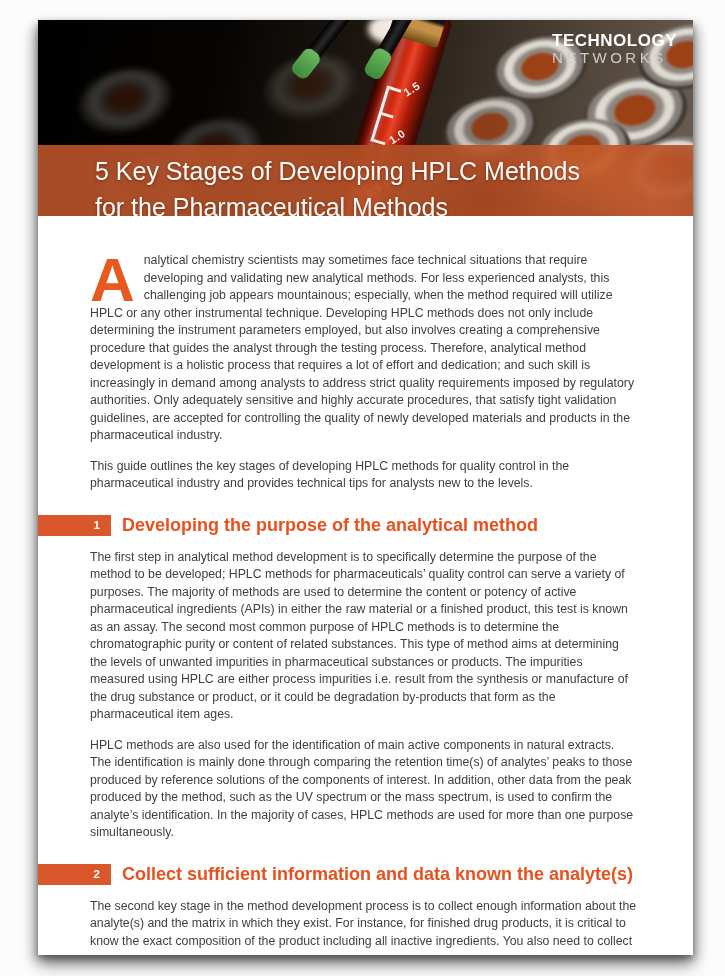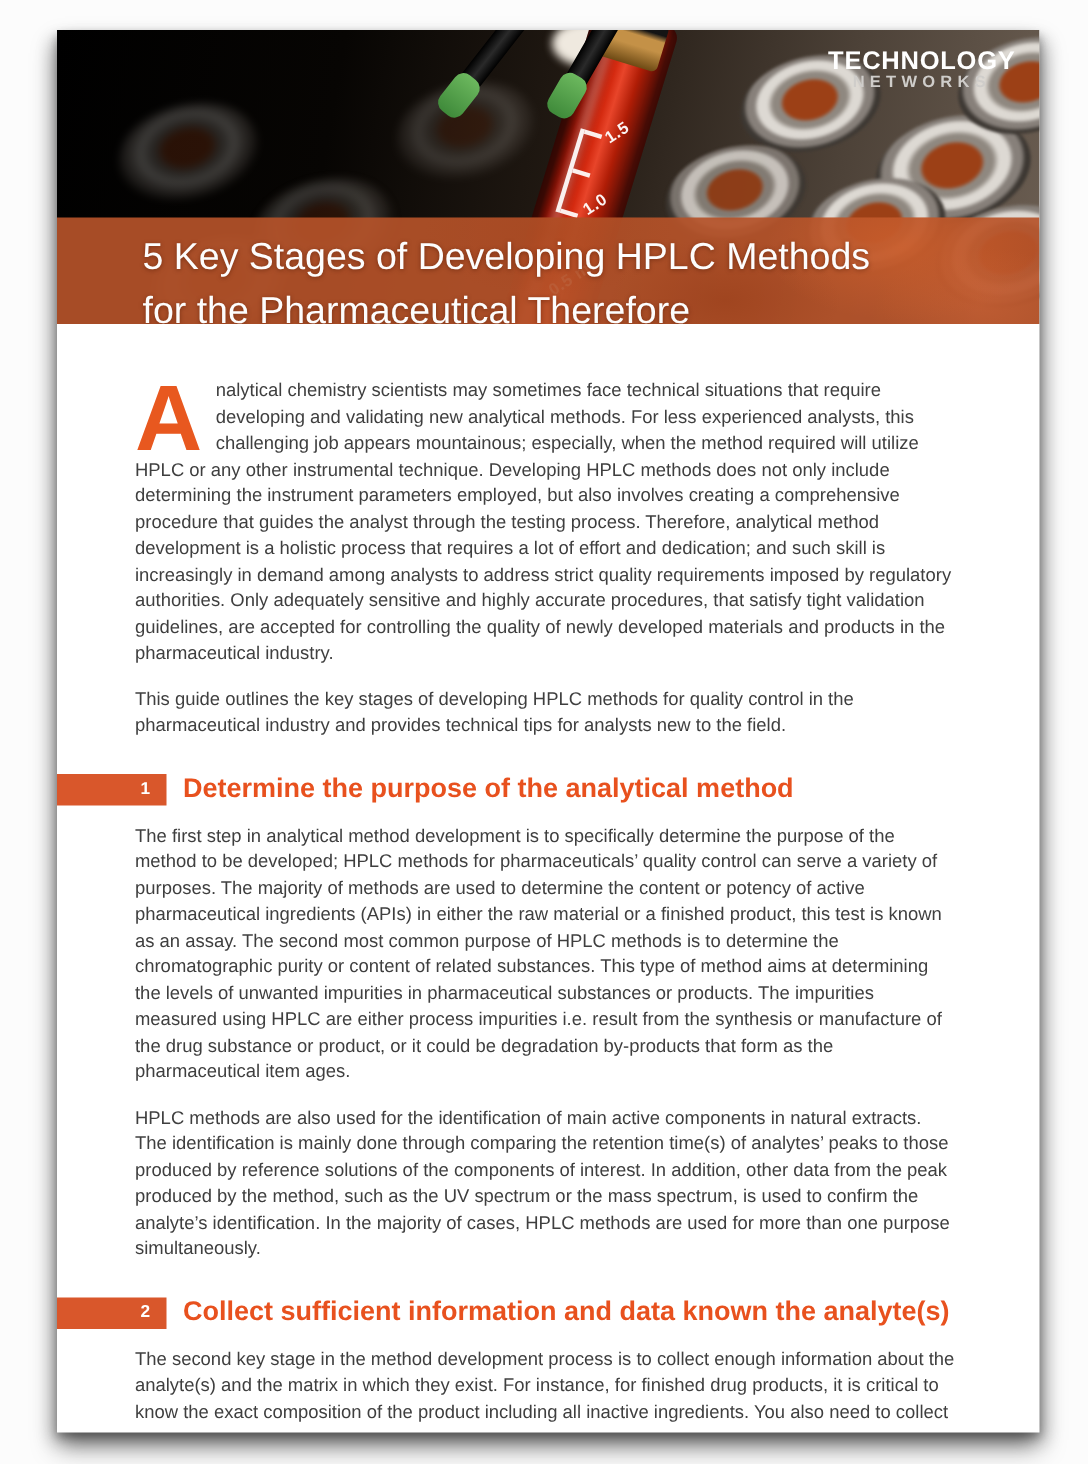--- a/index.html
+++ b/index.html
@@ -68,23 +68,23 @@
     background-image:
       radial-gradient(ellipse 130px 70px at 86% 28%, rgba(214,100,45,.55), rgba(0,0,0,0) 70%),
       radial-gradient(ellipse 110px 60px at 68% 78%, rgba(148,58,22,.5),  rgba(0,0,0,0) 70%),
       radial-gradient(ellipse 95px 55px at 94% 82%,  rgba(208,103,58,.45), rgba(0,0,0,0) 70%),
       radial-gradient(ellipse 120px 60px at 50% 15%, rgba(165,68,28,.4),  rgba(0,0,0,0) 70%);
   }
   .banner-title { position:absolute; left:57px; top:8px; color:#fdfdfd; font-size:25px;
     font-weight:400; line-height:36px; text-shadow:0 1px 3px rgba(80,25,5,.55); }
 
   
-  .logo { position:absolute; top:12px; right:16px; z-index:5; text-align:center; line-height:1.05; }
+  .logo { position:absolute; top:12px; right:16px; z-index:5; text-align:left; line-height:1.05; }
   .logo-line1 { font-size:17px; font-weight:700; color:#ffffff; letter-spacing:.5px; }
-  .logo-line2 { font-size:11px; font-weight:700; color:#cfcdca; letter-spacing:3.5px; }
+  .logo-line2 { font-size:15px; font-weight:400; color:#cfcdca; letter-spacing:3.5px; }
 
   
   .content { padding:36px 56px 0 52px; }
   .content p { font-size:12.3px; line-height:17.5px; color:#3f3f3f; margin-bottom:13px; }
   .dropcap { float:left; color:#e8581f; font-size:62px; line-height:49px; font-weight:700;
     margin:3px 9px 0 0; }
 
   .section-heading { font-size:18px; font-weight:700; color:#e8511e; line-height:26px;
     text-indent:-52px; margin:19px 0 11px; }
   .badge { display:inline-block; width:73px; padding-right:11px; text-align:right;
@@ -126,32 +126,32 @@
     <div class="clamp-rod r2"></div>
 
     <div class="logo">
       <div class="logo-line1">TECHNOLOGY</div>
       <div class="logo-line2">NETWORKS</div>
     </div>
 
     <div class="banner">
       <div class="banner-title">
         <div>5 Key Stages of Developing HPLC Methods</div>
-        <div>for the Pharmaceutical Therefore</div>
+        <div>for the Pharmaceutical Methods</div>
       </div>
     </div>
   </div>
 
   <div class="content">
 
     <p><span class="dropcap">A</span><span>nalytical chemistry scientists may sometimes face technical situations that require developing and validating new analytical methods. For less experienced analysts, this challenging job appears mountainous; especially, when the method required will utilize HPLC or any other instrumental technique. Developing HPLC methods does not only include determining the instrument parameters employed, but also involves creating a comprehensive procedure that guides the analyst through the testing process. Therefore, analytical method development is a holistic process that requires a lot of effort and dedication; and such skill is increasingly in demand among analysts to address strict quality requirements imposed by regulatory authorities. Only adequately sensitive and highly accurate procedures, that satisfy tight validation guidelines, are accepted for controlling the quality of newly developed materials and products in the pharmaceutical industry.</span></p>
 
-    <p>This guide outlines the key stages of developing HPLC methods for quality control in the pharmaceutical industry and provides technical tips for analysts new to the field.</p>
+    <p>This guide outlines the key stages of developing HPLC methods for quality control in the pharmaceutical industry and provides technical tips for analysts new to the levels.</p>
 
-    <h2 class="section-heading"><span class="badge">1</span><span>Determine the purpose of the analytical method</span></h2>
+    <h2 class="section-heading"><span class="badge">1</span><span>Developing the purpose of the analytical method</span></h2>
 
     <p>The first step in analytical method development is to specifically determine the purpose of the method to be developed; HPLC methods for pharmaceuticals’ quality control can serve a variety of purposes. The majority of methods are used to determine the content or potency of active pharmaceutical ingredients (APIs) in either the raw material or a finished product, this test is known as an assay. The second most common purpose of HPLC methods is to determine the chromatographic purity or content of related substances. This type of method aims at determining the levels of unwanted impurities in pharmaceutical substances or products. The impurities measured using HPLC are either process impurities i.e. result from the synthesis or manufacture of the drug substance or product, or it could be degradation by-products that form as the pharmaceutical item ages.</p>
     <p>HPLC methods are also used for the identification of main active components in natural extracts. The identification is mainly done through comparing the retention time(s) of analytes’ peaks to those produced by reference solutions of the components of interest. In addition, other data from the peak produced by the method, such as the UV spectrum or the mass spectrum, is used to confirm the analyte’s identification. In the majority of cases, HPLC methods are used for more than one purpose simultaneously.</p>
 
     <h2 class="section-heading"><span class="badge">2</span><span>Collect sufficient information and data known the analyte(s)</span></h2>
 
     <p>The second key stage in the method development process is to collect enough information about the analyte(s) and the matrix in which they exist. For instance, for finished drug products, it is critical to know the exact composition of the product including all inactive ingredients. You also need to collect</p>
 
   </div>
 </div>

